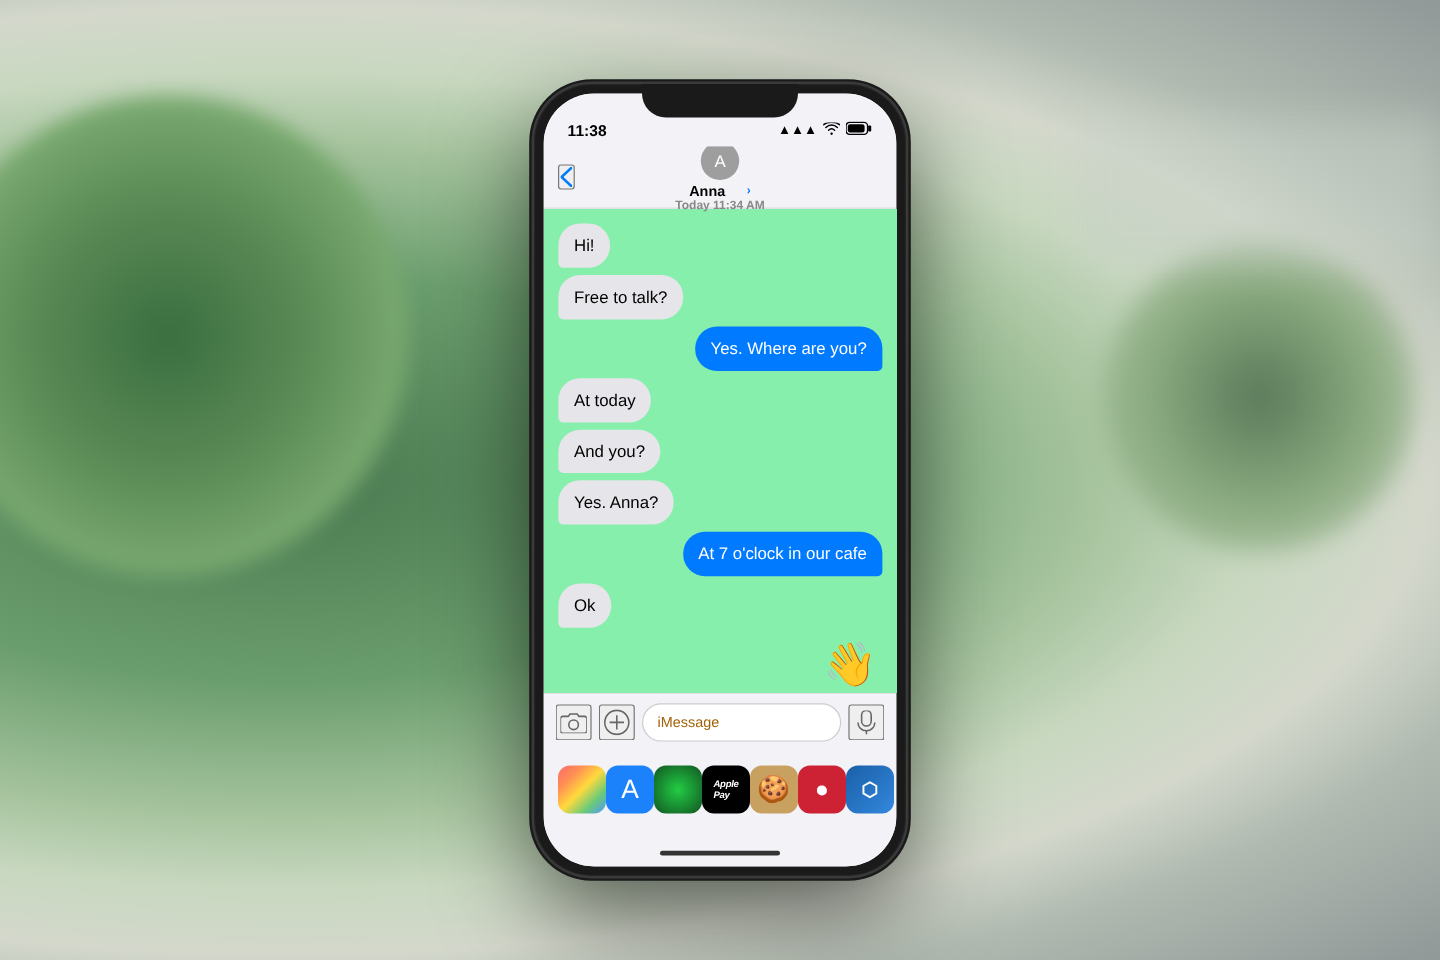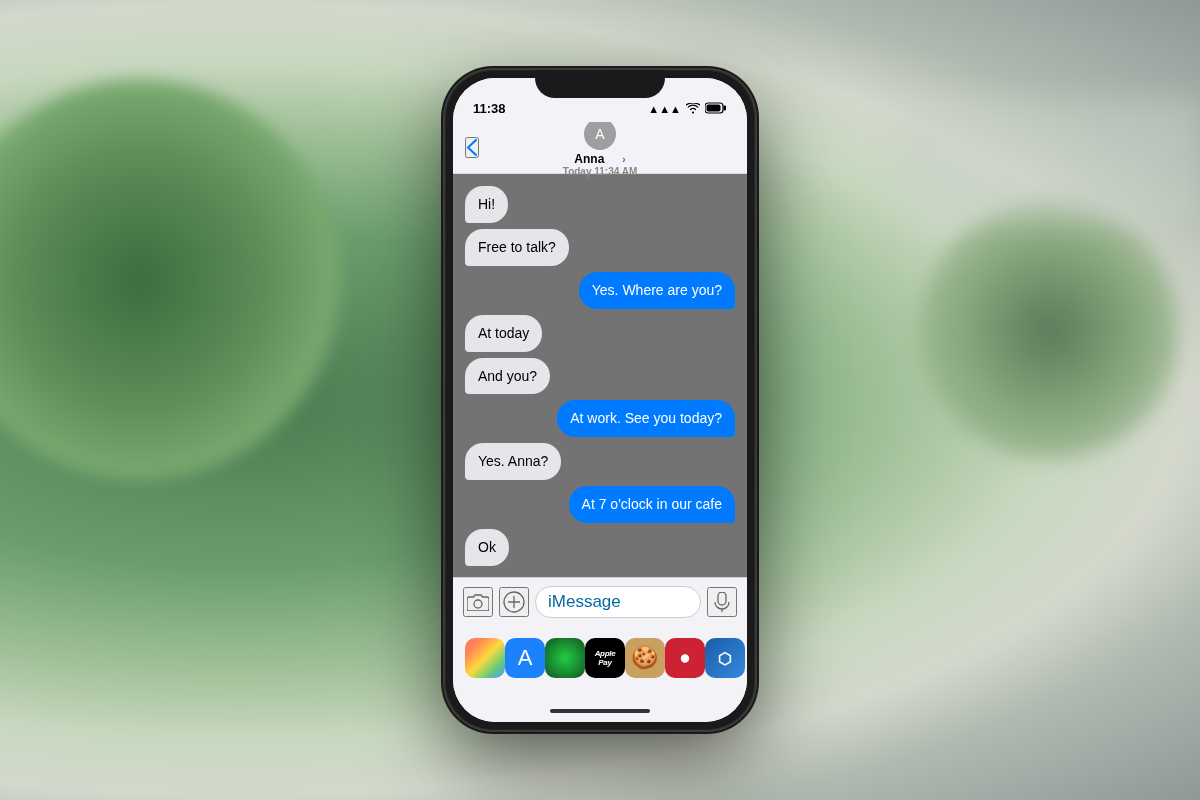--- a/index.html
+++ b/index.html
@@ -55,21 +55,20 @@
       filter: blur(15px);
     }
 
     
     .phone-wrapper {
       position: relative;
       z-index: 10;
       display: flex;
       align-items: center;
       justify-content: center;
-      text-align: center;
     }
 
     .phone {
       position: relative;
       width: 310px;
       height: 660px;
       background: #1a1a1a;
       border-radius: 48px;
       box-shadow:
         0 0 0 2px #3a3a3a,
@@ -195,21 +194,21 @@
     }
 
     
     .messages-area {
       flex: 1;
       overflow-y: auto;
       padding: 12px 12px 8px;
       display: flex;
       flex-direction: column;
       gap: 6px;
-      background: #737373;
+      background: #86efac;
     }
 
     .message-bubble {
       max-width: 72%;
       padding: 9px 13px;
       border-radius: 18px;
       font-size: 14px;
       line-height: 1.35;
       word-break: break-word;
     }
@@ -379,21 +378,20 @@
         </div>
       </div>
 
       <div class="messages-area">
 
         <div class="message-bubble message-received">Hi!</div>
         <div class="message-bubble message-received">Free to talk?</div>
         <div class="message-bubble message-sent">Yes. Where are you?</div>
         <div class="message-bubble message-received">At today</div>
         <div class="message-bubble message-received">And you?</div>
-        <div class="message-bubble message-sent">At work. See you today?</div>
         <div class="message-bubble message-received">Yes. Anna?</div>
         <div class="message-bubble message-sent">At 7 o'clock in our cafe</div>
         <div class="message-bubble message-received">Ok</div>
 
         <div class="wave-emoji">👋</div>
 
       </div>
 
       <div class="input-area">
         <button class="input-icon-btn">
@@ -403,21 +401,21 @@
           </svg>
         </button>
         <button class="input-icon-btn">
           <svg width="22" height="22" viewBox="0 0 22 22">
             <circle cx="11" cy="11" r="10" fill="none" stroke="#666" stroke-width="1.3"></circle>
             <line x1="11" y1="5" x2="11" y2="17" stroke="#666" stroke-width="1.3"></line>
             <line x1="5" y1="11" x2="17" y2="11" stroke="#666" stroke-width="1.3"></line>
           </svg>
         </button>
         <div class="input-field">
-          <span style="color:#0369a1; font-size:17px;">iMessage</span>
+          <span style="color:#a16207; font-size:12px;">iMessage</span>
         </div>
         <button class="mic-btn">
           <svg width="16" height="20" viewBox="0 0 16 20">
             <rect x="4" y="0" width="8" height="13" rx="4" fill="none" stroke="#666" stroke-width="1.3"></rect>
             <path d="M1 10c0 4 3 7 7 7s7-3 7-7" fill="none" stroke="#666" stroke-width="1.3"></path>
             <line x1="8" y1="17" x2="8" y2="20" stroke="#666" stroke-width="1.3"></line>
           </svg>
         </button>
       </div>
 

